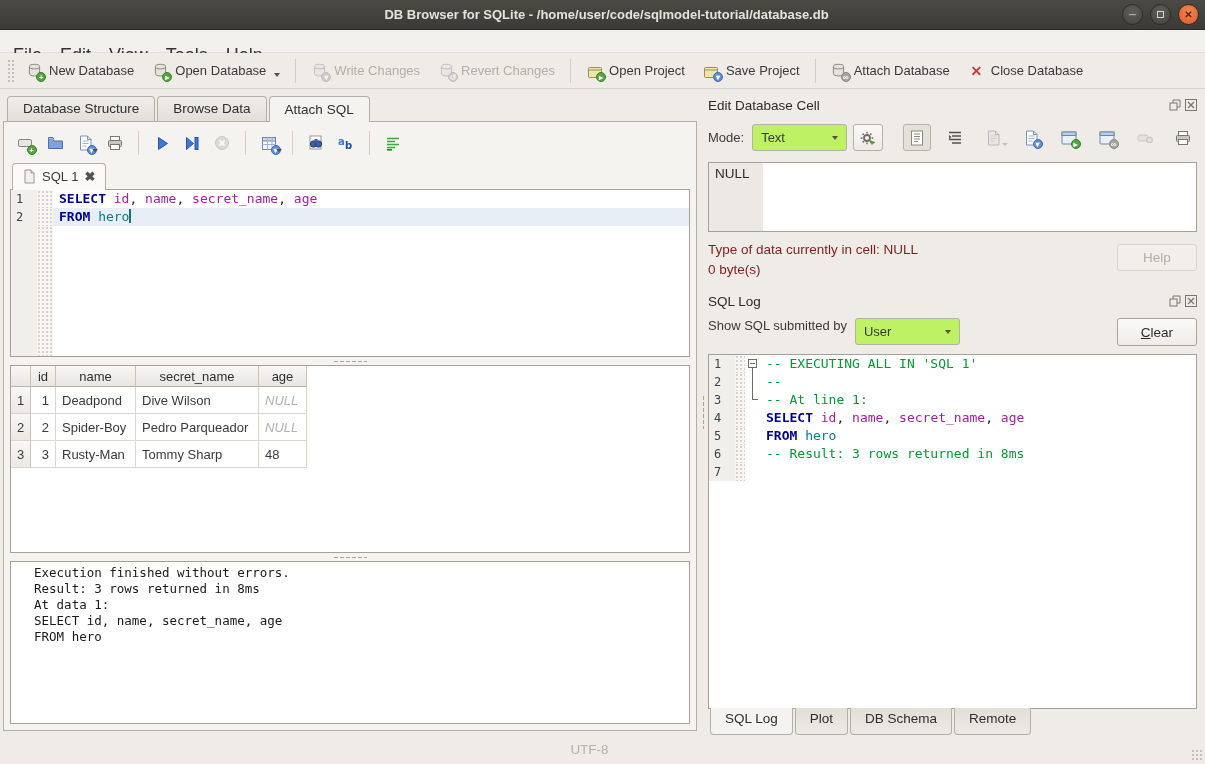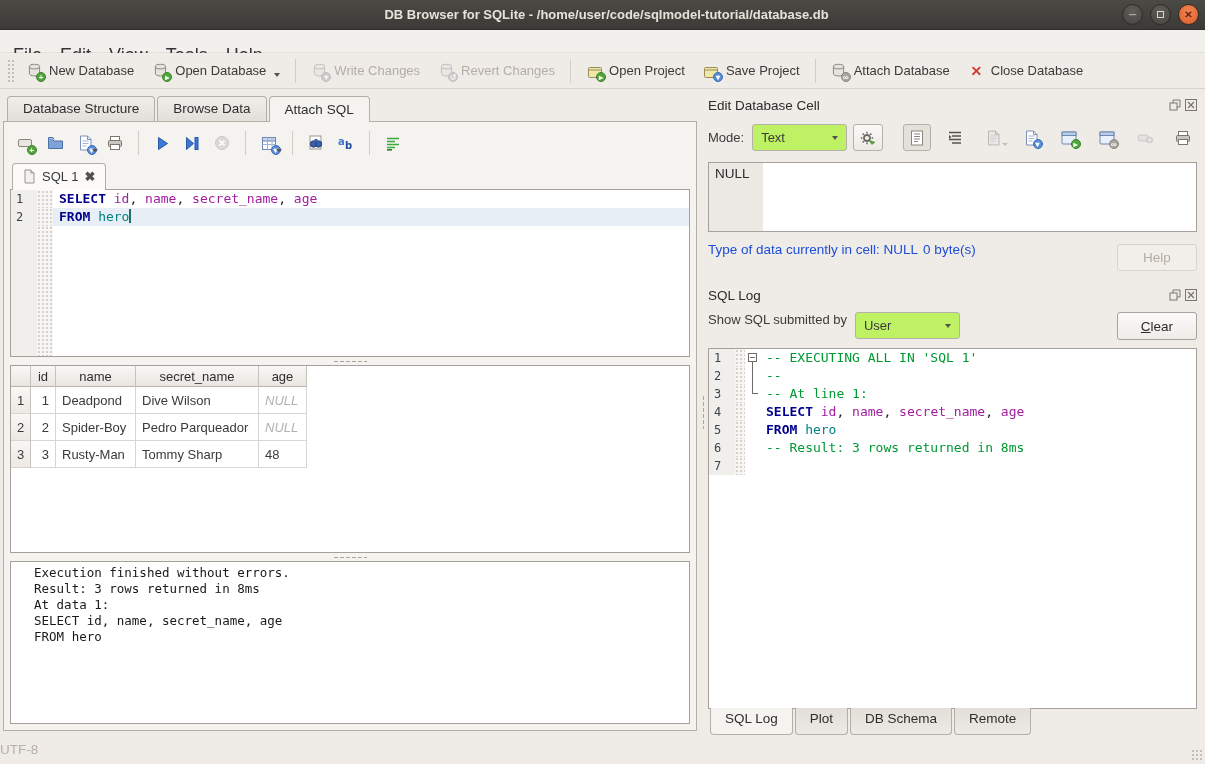--- a/index.html
+++ b/index.html
@@ -108,21 +108,21 @@
   .cib { width:28px; height:27px; display:flex; align-items:center; justify-content:center; border:none; background:transparent; border-radius:3px; position:relative; }
   .cib.active { background:#E4E1DB; border:1px solid #B5B0A8; }
   .cib.disabled { opacity:.5; filter:grayscale(1); }
   .cib .caret-down { position:absolute; right:-1px; bottom:3px; border-left:3px solid transparent; border-right:3px solid transparent; border-top:3.5px solid #9A958D; }
 
   .cell-editor { margin-top:11px; height:70px; border:1px solid #A5A19A; background:#fff; display:flex; flex:none; }
   .cell-gutter { width:54px; flex:none; background:#ECE9E4; padding:3px 0 0 6px; color:#2B2B2B; font-size:13.5px; }
   .cell-text { flex:1; background:#fff; }
 
   .info-row { display:flex; margin-top:10px; flex:none; }
-  .info-lines { display:flex; flex-direction:row; gap:5px; font-size:13.5px; color:#1d4ed8; }
+  .info-lines { display:flex; flex-direction:column; gap:5px; font-size:13.5px; color:#7f1d1d; }
   .apply-btn { margin-left:auto; align-self:flex-start; margin-top:2px; width:80px; height:27px; border:1px solid #D8D4CD; border-radius:3px; background:#F2EFEB; color:#B3AEA5; font-size:13.5px; font-family:inherit; }
 
   .sqllog-header { margin-top:14px; }
   .filter-row { display:flex; align-items:flex-start; margin-top:7px; flex:none; }
   .filter-label { display:inline-block; margin-right:8px; }
   .clear-btn { margin-left:auto; width:80px; height:28px; border:1px solid #A8A39B; border-radius:3px; background:linear-gradient(#FBFAF9,#EFECE8); color:#2B2B2B; font-size:13.5px; font-family:inherit; }
   .clear-btn span { display:inline-block; }
   .clear-btn span::first-letter { text-decoration:underline; }
 
   
@@ -135,21 +135,21 @@
   .fold-col.fend::after { content:""; position:absolute; left:7px; top:8px; width:6px; height:1px; background:#6E6A64; }
   .fold-box { position:absolute; left:3px; top:4px; width:9px; height:9px; border:1px solid #6E6A64; background:#fff; }
   .fold-box::after { content:""; position:absolute; left:1px; right:1px; top:3px; height:1px; background:#6E6A64; }
 
   
   .bottom-tabbar { height:26px; display:flex; padding-left:2px; margin-top:0; flex:none; position:relative; z-index:2; }
   .btab { border:1px solid #B3AEA6; border-top:none; border-radius:0 0 4px 4px; padding:3px 14px 4px; margin-right:2px; font-size:13.5px; background:linear-gradient(#E2DFD9,#EDEAE5); color:#2E2E2E; margin-top:-1px; }
   .btab.active { background:#F5F3F0; }
 
   
-  .statusbar { height:29px; flex:none; display:flex; align-items:center; justify-content:flex-start; padding-right:26px; position:relative; }
+  .statusbar { height:29px; flex:none; display:flex; align-items:center; justify-content:center; padding-right:26px; position:relative; }
   .encoding { color:#B5B0A8; font-size:13.5px; }
   .grip { position:absolute; right:2px; bottom:3px; width:12px; height:12px; background-image:radial-gradient(#C4C0B9 35%, transparent 40%); background-size:4px 4px; }
 </style>
 </head>
 <body>
 
 <div id="window">
 
   <div class="titlebar">
     <div class="title-text">DB Browser for SQLite - /home/user/code/sqlmodel-tutorial/database.db</div>

